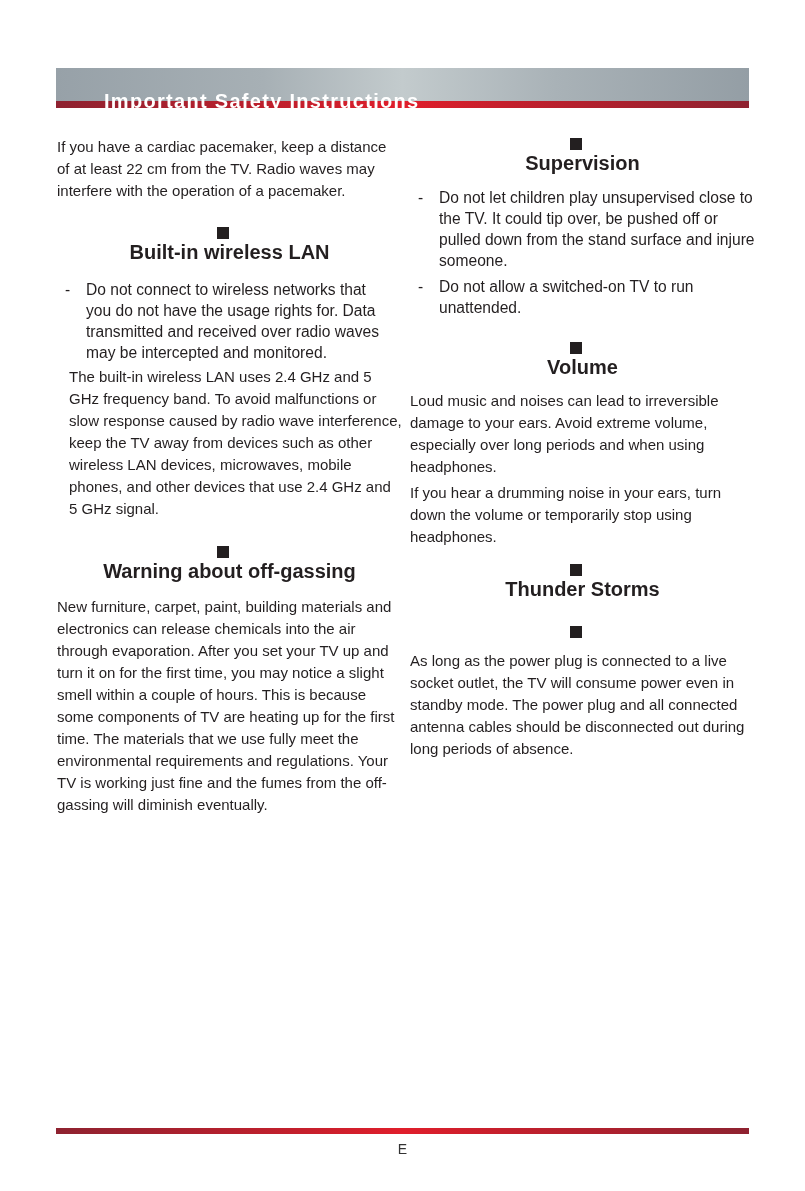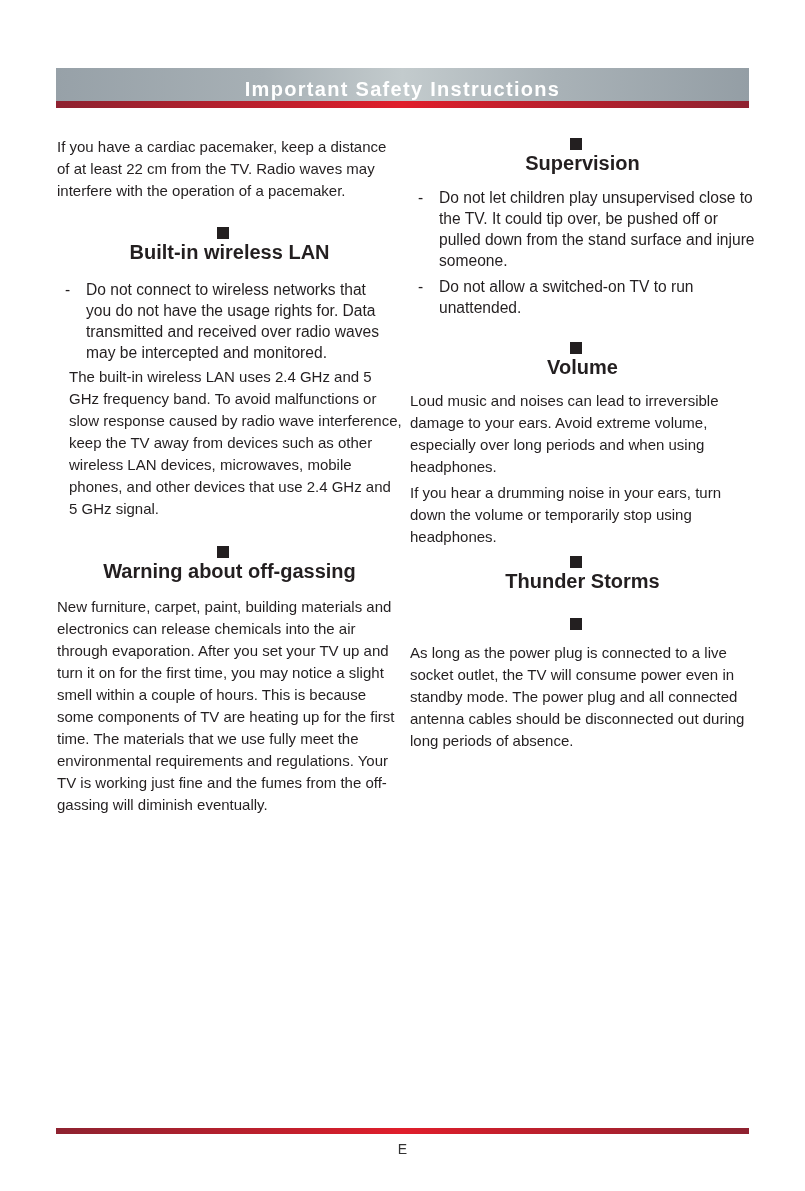--- a/index.html
+++ b/index.html
@@ -31,29 +31,30 @@
     }
     .header-red {
       position: absolute;
       left: 0; top: 33px;
       width: 100%;
       height: 7px;
       background: linear-gradient(90deg, #8e2230 0%, #c41f2c 35%, #e01e2b 50%, #c41f2c 65%, #8e2230 100%);
     }
     .header-title {
       position: absolute;
-      left: 0; top: 4px;
+      left: 0; top: 16px;
       width: 100%;
       height: 33px;
       line-height: 34px;
-      text-align: center;
+      text-align: left;
       color: #ffffff;
       font-weight: bold;
       font-size: 20px;
       letter-spacing: 1.3px;
+      padding-left: 48px;
     }
     .col {
       position: absolute;
       top: 136px;
     }
     .col-left { left: 57px; width: 345px; }
     .col-right { left: 410px; width: 345px; }
     p.body {
       margin: 0;
       font-size: 15px;
@@ -159,21 +160,21 @@
 
   <div style="margin-top:24px;">
     <h2 class="section-head">
       <span class="sq"></span>
       <span>Volume</span>
     </h2>
     <p class="body" style="margin-top:10px;">Loud music and noises can lead to irreversible damage to your ears. Avoid extreme volume, especially over long periods and when using headphones.</p>
     <p class="body" style="margin-top:4px;">If you hear a drumming noise in your ears, turn down the volume or temporarily stop using headphones.</p>
   </div>
 
-  <div style="margin-top:8px;">
+  <div style="margin-top:16px;">
     <h2 class="section-head">
       <span class="sq"></span>
       <span>Thunder Storms</span>
     </h2>
   </div>
 
   <div style="margin-top:24px;">
     <h2 class="section-head">
       <span class="sq"></span>
     </h2>

